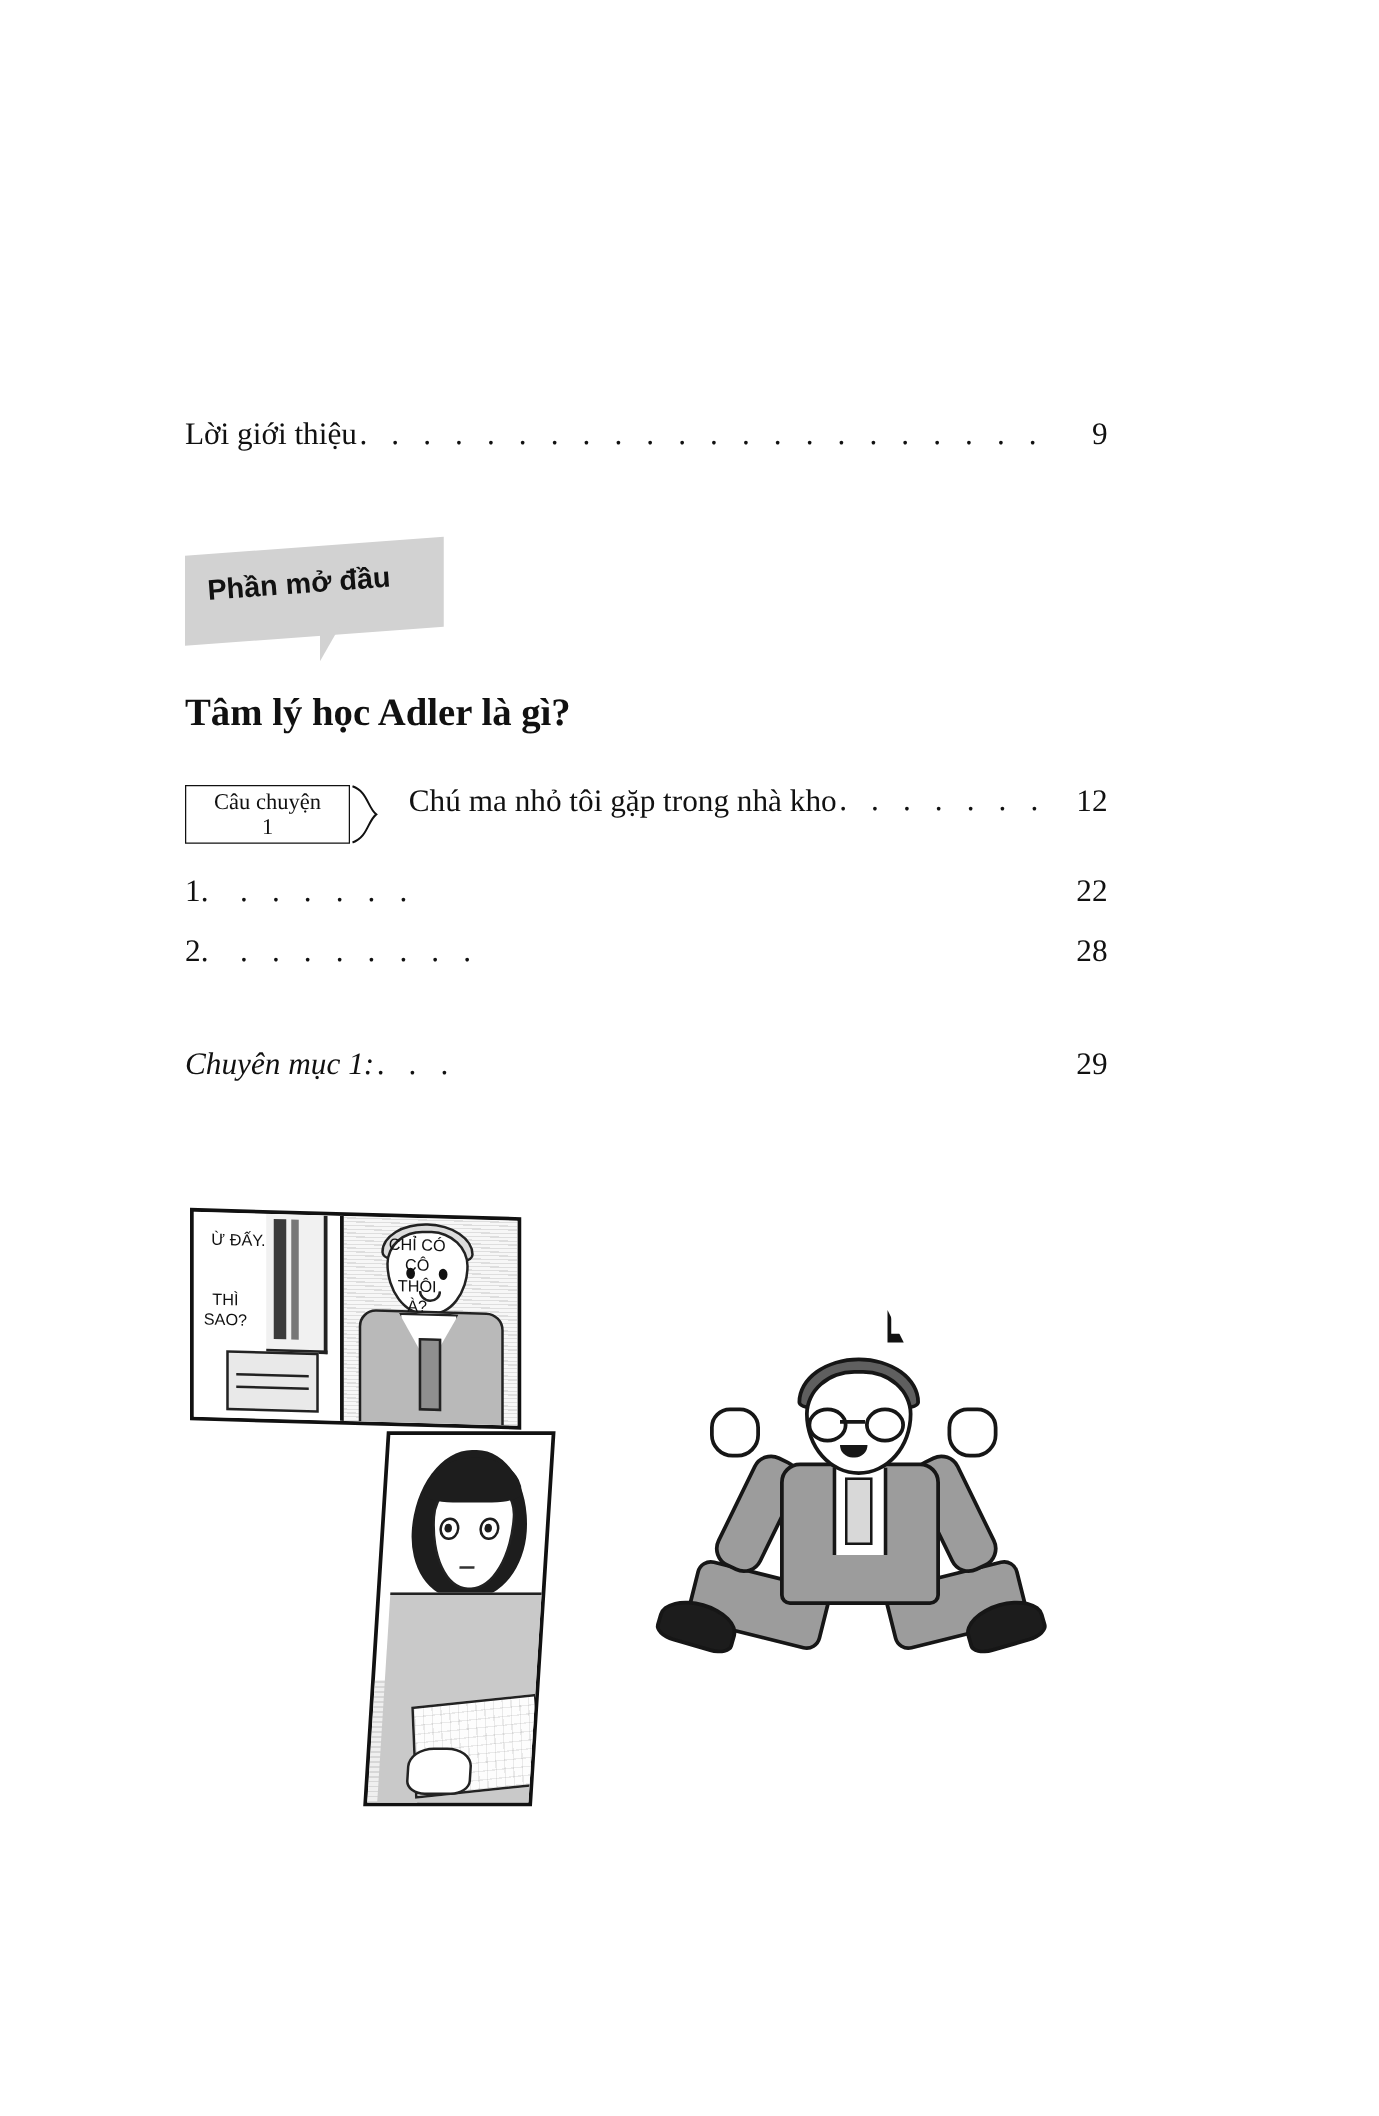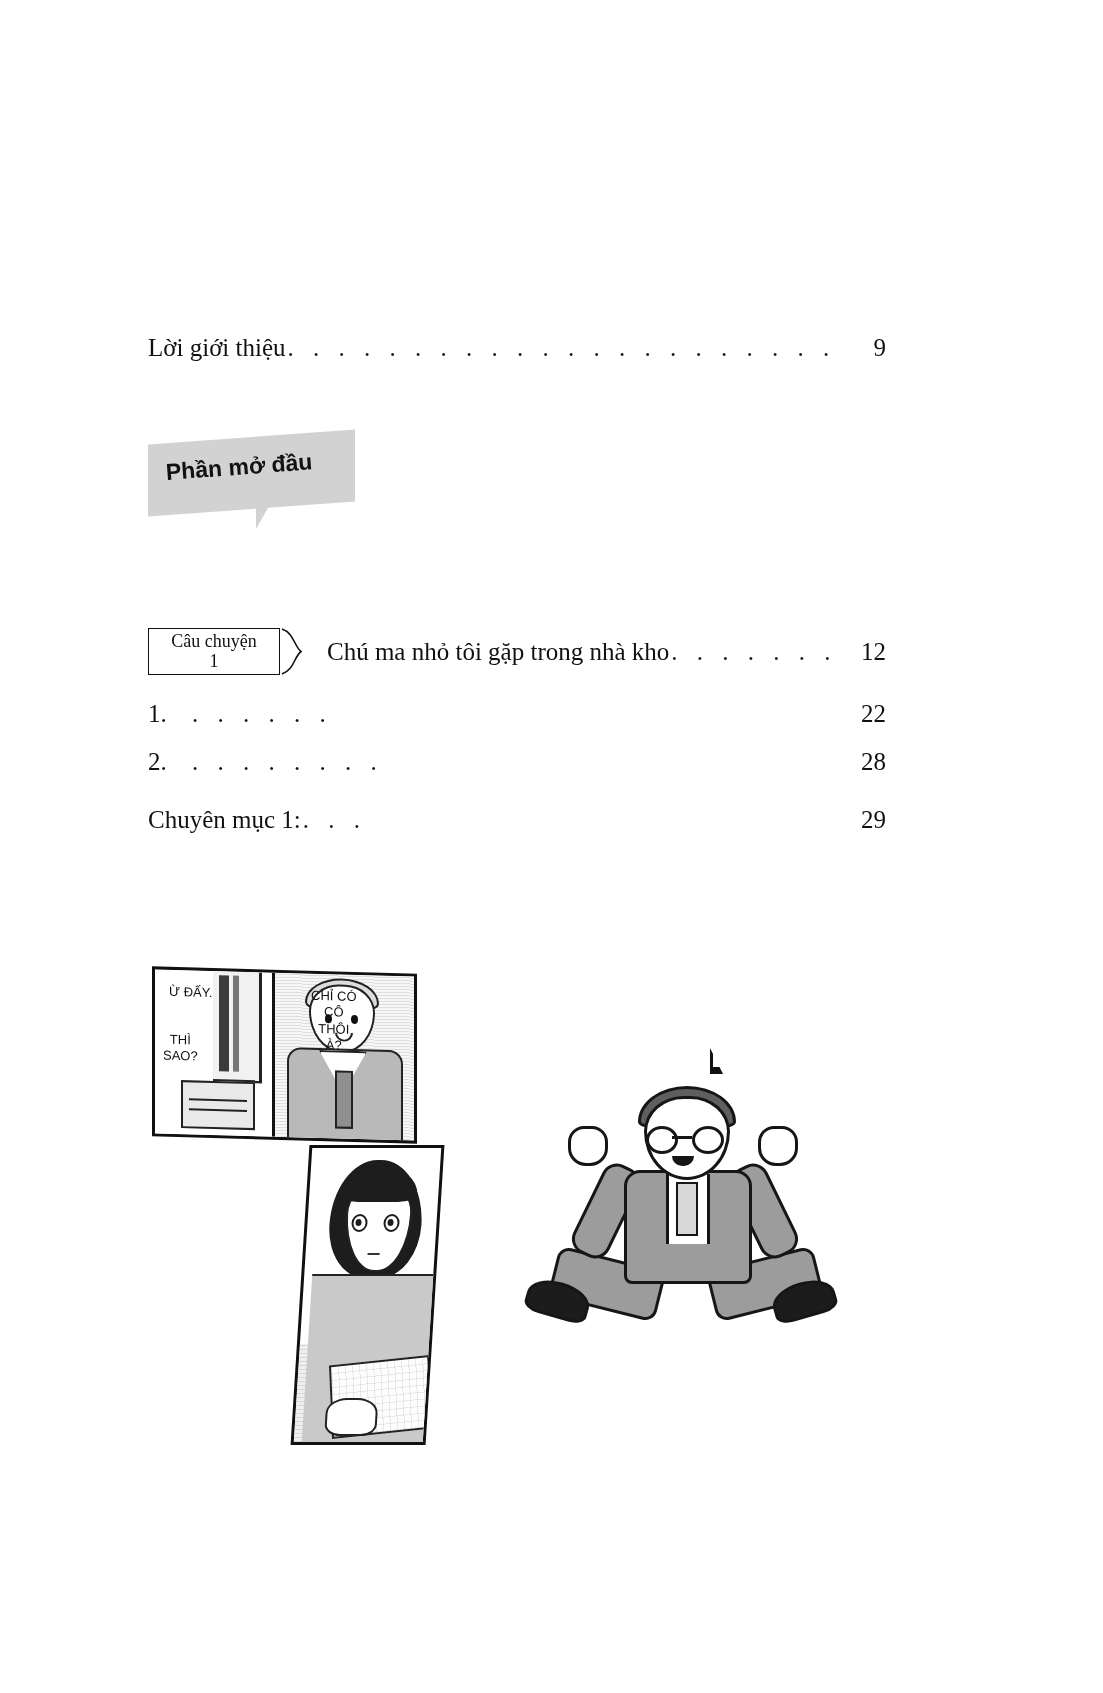--- a/index.html
+++ b/index.html
@@ -110,21 +110,20 @@
     font-weight: bold;
   }
 
   
   .story-row {
     position: absolute;
     left: 148px;
     top: 628px;
     width: 738px;
     display: flex;
-    align-items: center;
     font-size: 25px;
   }
   .story-box {
     position: relative;
     width: 132px;
     height: 47px;
     border: 1.6px solid #111;
     box-sizing: border-box;
     display: flex;
     flex-direction: column;
@@ -168,21 +167,23 @@
   .column-row {
     position: absolute;
     left: 148px;
     top: 806px;
     width: 738px;
     display: flex;
     align-items: baseline;
     font-size: 25px;
   }
   .column-row .cm-label {
+    font-style: italic;
     white-space: nowrap;
+    margin-top: 32px;
   }
   .column-row .cm-rest { white-space: nowrap; }
 
   
   .art {
     position: absolute;
     left: 0;
     top: 900px;
     width: 1103px;
     height: 600px;
@@ -580,20 +581,21 @@
     <span class="leader">. . . . . . . . . . . . . . . . . . . . . . . . .</span>
     <span class="pageno">9</span>
   </div>
 
   <div class="flag-wrap">
     <div class="flag"></div>
     <div class="flag-tail"></div>
     <div class="flag-text">Phần mở đầu</div>
   </div>
 
+  <div class="part-heading">Tâm lý học Adler là gì?</div>
 
   <div class="story-row">
     <div class="story-box">
       <span>Câu chuyện</span>
       <span class="sb-num">1</span>
     </div>
     <div class="story-brace">
       <svg width="22" height="47" viewBox="0 0 22 47" aria-hidden="true">
         <path d="M1 1 C13 5, 13 18, 20 23.5 C13 29, 13 42, 1 46" fill="none" stroke="#111" stroke-width="1.6"></path>
       </svg>

